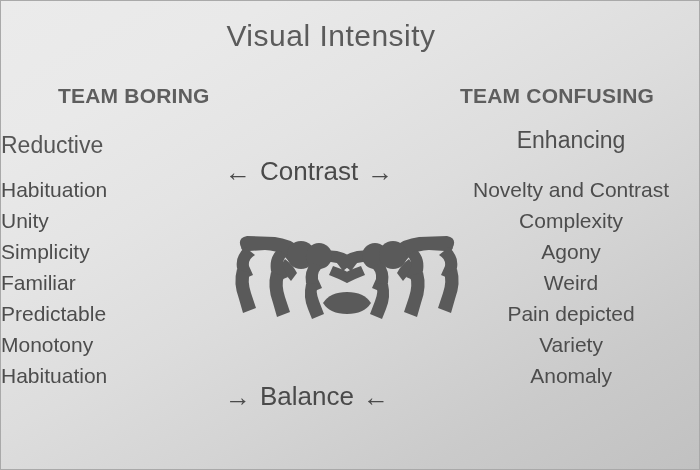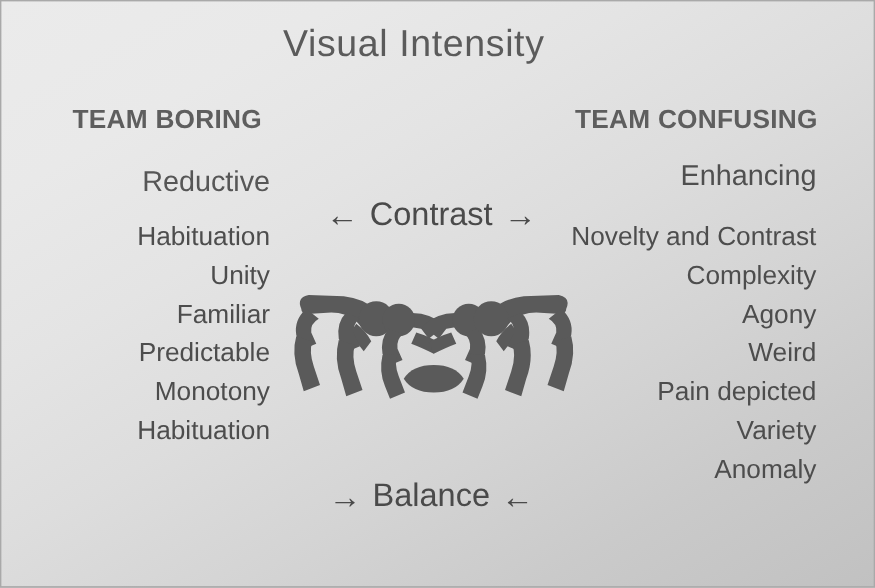--- a/index.html
+++ b/index.html
@@ -63,41 +63,41 @@
     position: absolute;
     font-size: 21px;
     color: #4d4d4d;
     line-height: 31px;
     white-space: nowrap;
   }
   #left-col {
     left: 0;
     top: 129px;
     width: 215px;
-    text-align: right;
+    text-align: left;
   }
   #right-col {
-    left: 456px;
+    left: 472px;
     top: 124px;
-    text-align: right;
+    text-align: center;
   }
   .lead-item {
     font-size: 23px;
     line-height: 30px;
   }
   #left-col .lead-item { color: #565656; }
   #right-col .lead-item { color: #4f4f4f; }
   .gap { height: 14px; }
   #right-col .gap { height: 19px; }
 
   
   .axis-label {
     position: absolute;
     width: 240px;
-    text-align: center;
+    text-align: left;
     font-size: 26px;
     color: #4a4a4a;
     white-space: nowrap;
   }
   .axis-label .arw {
     font-size: 26px;
     vertical-align: -1px;
   }
   .axis-label .word { padding: 0 9px; }
   #contrast-label { left: 224px; top: 155px; }
@@ -122,20 +122,21 @@
 
   <div id="team-boring-header" class="team-header">TEAM BORING</div>
 
   <div id="team-confusing-header" class="team-header">TEAM CONFUSING</div>
 
   <div id="left-col" class="col">
     <div class="lead-item">Reductive</div>
     <div class="gap"></div>
     <div>Habituation</div>
     <div>Unity</div>
+    <div>Simplicity</div>
     <div>Familiar</div>
     <div>Predictable</div>
     <div>Monotony</div>
     <div>Habituation</div>
   </div>
 
   <div id="right-col" class="col">
     <div class="lead-item">Enhancing</div>
     <div class="gap"></div>
     <div>Novelty and Contrast</div>

